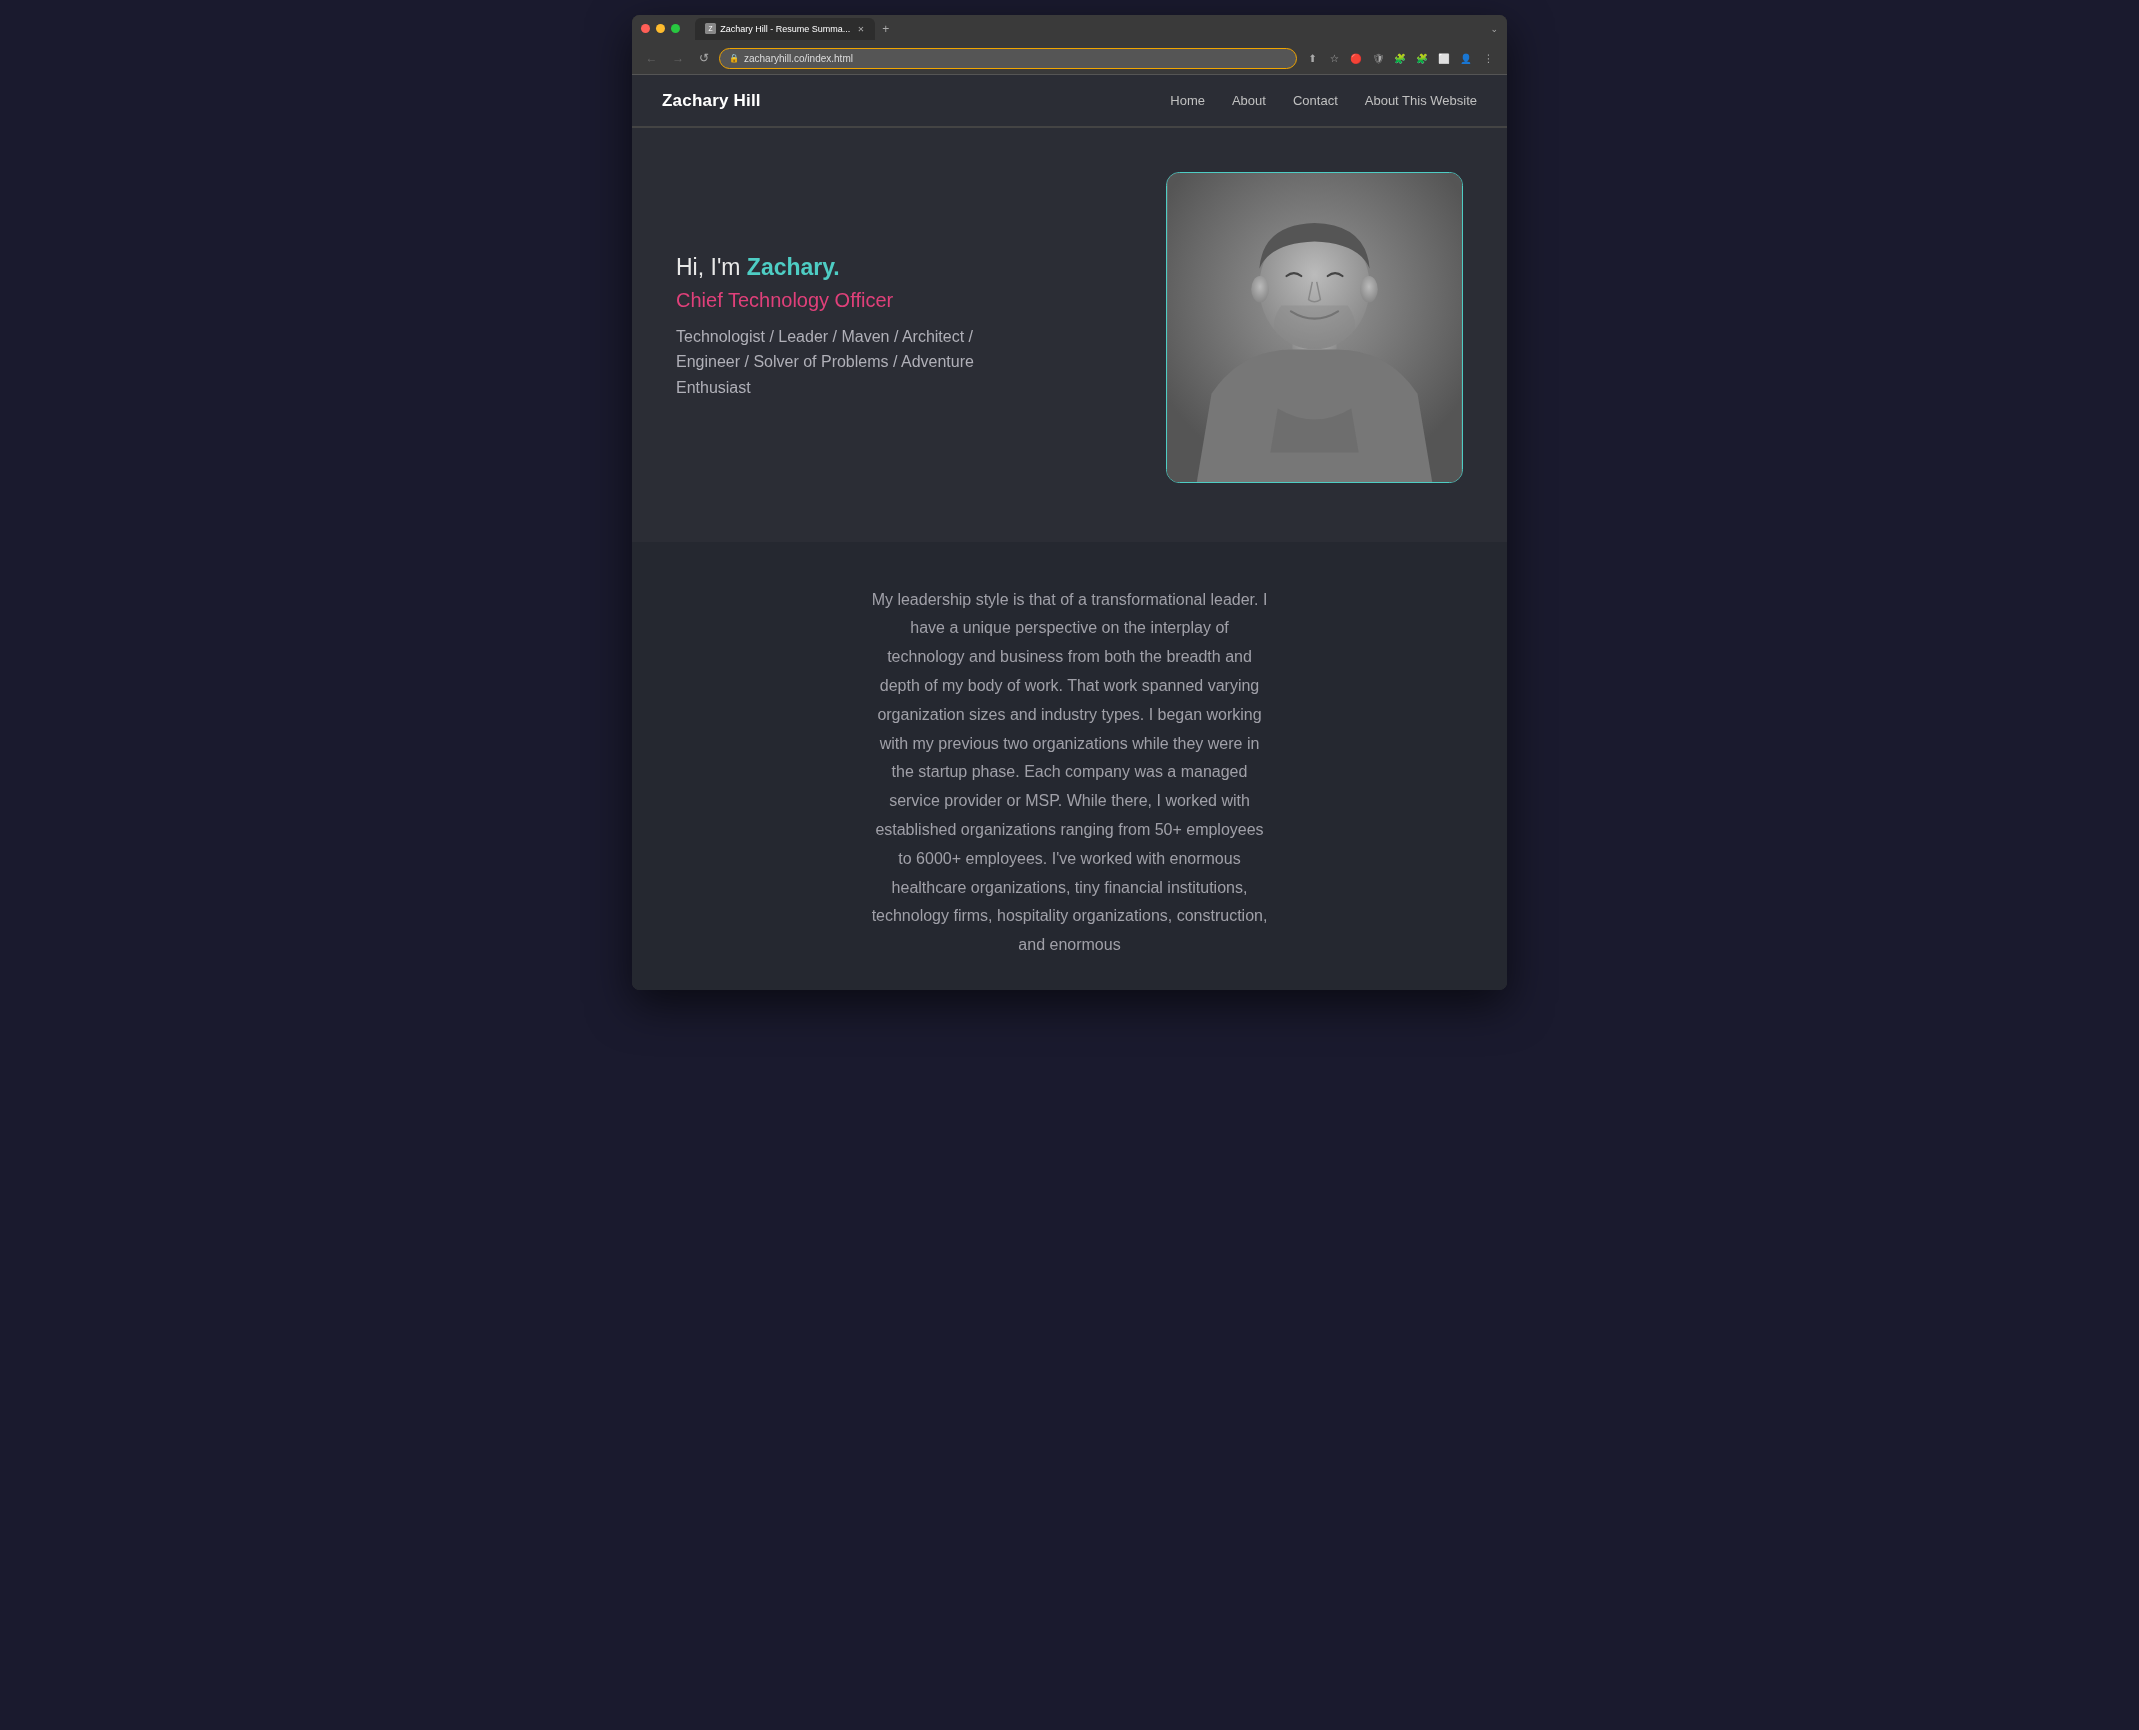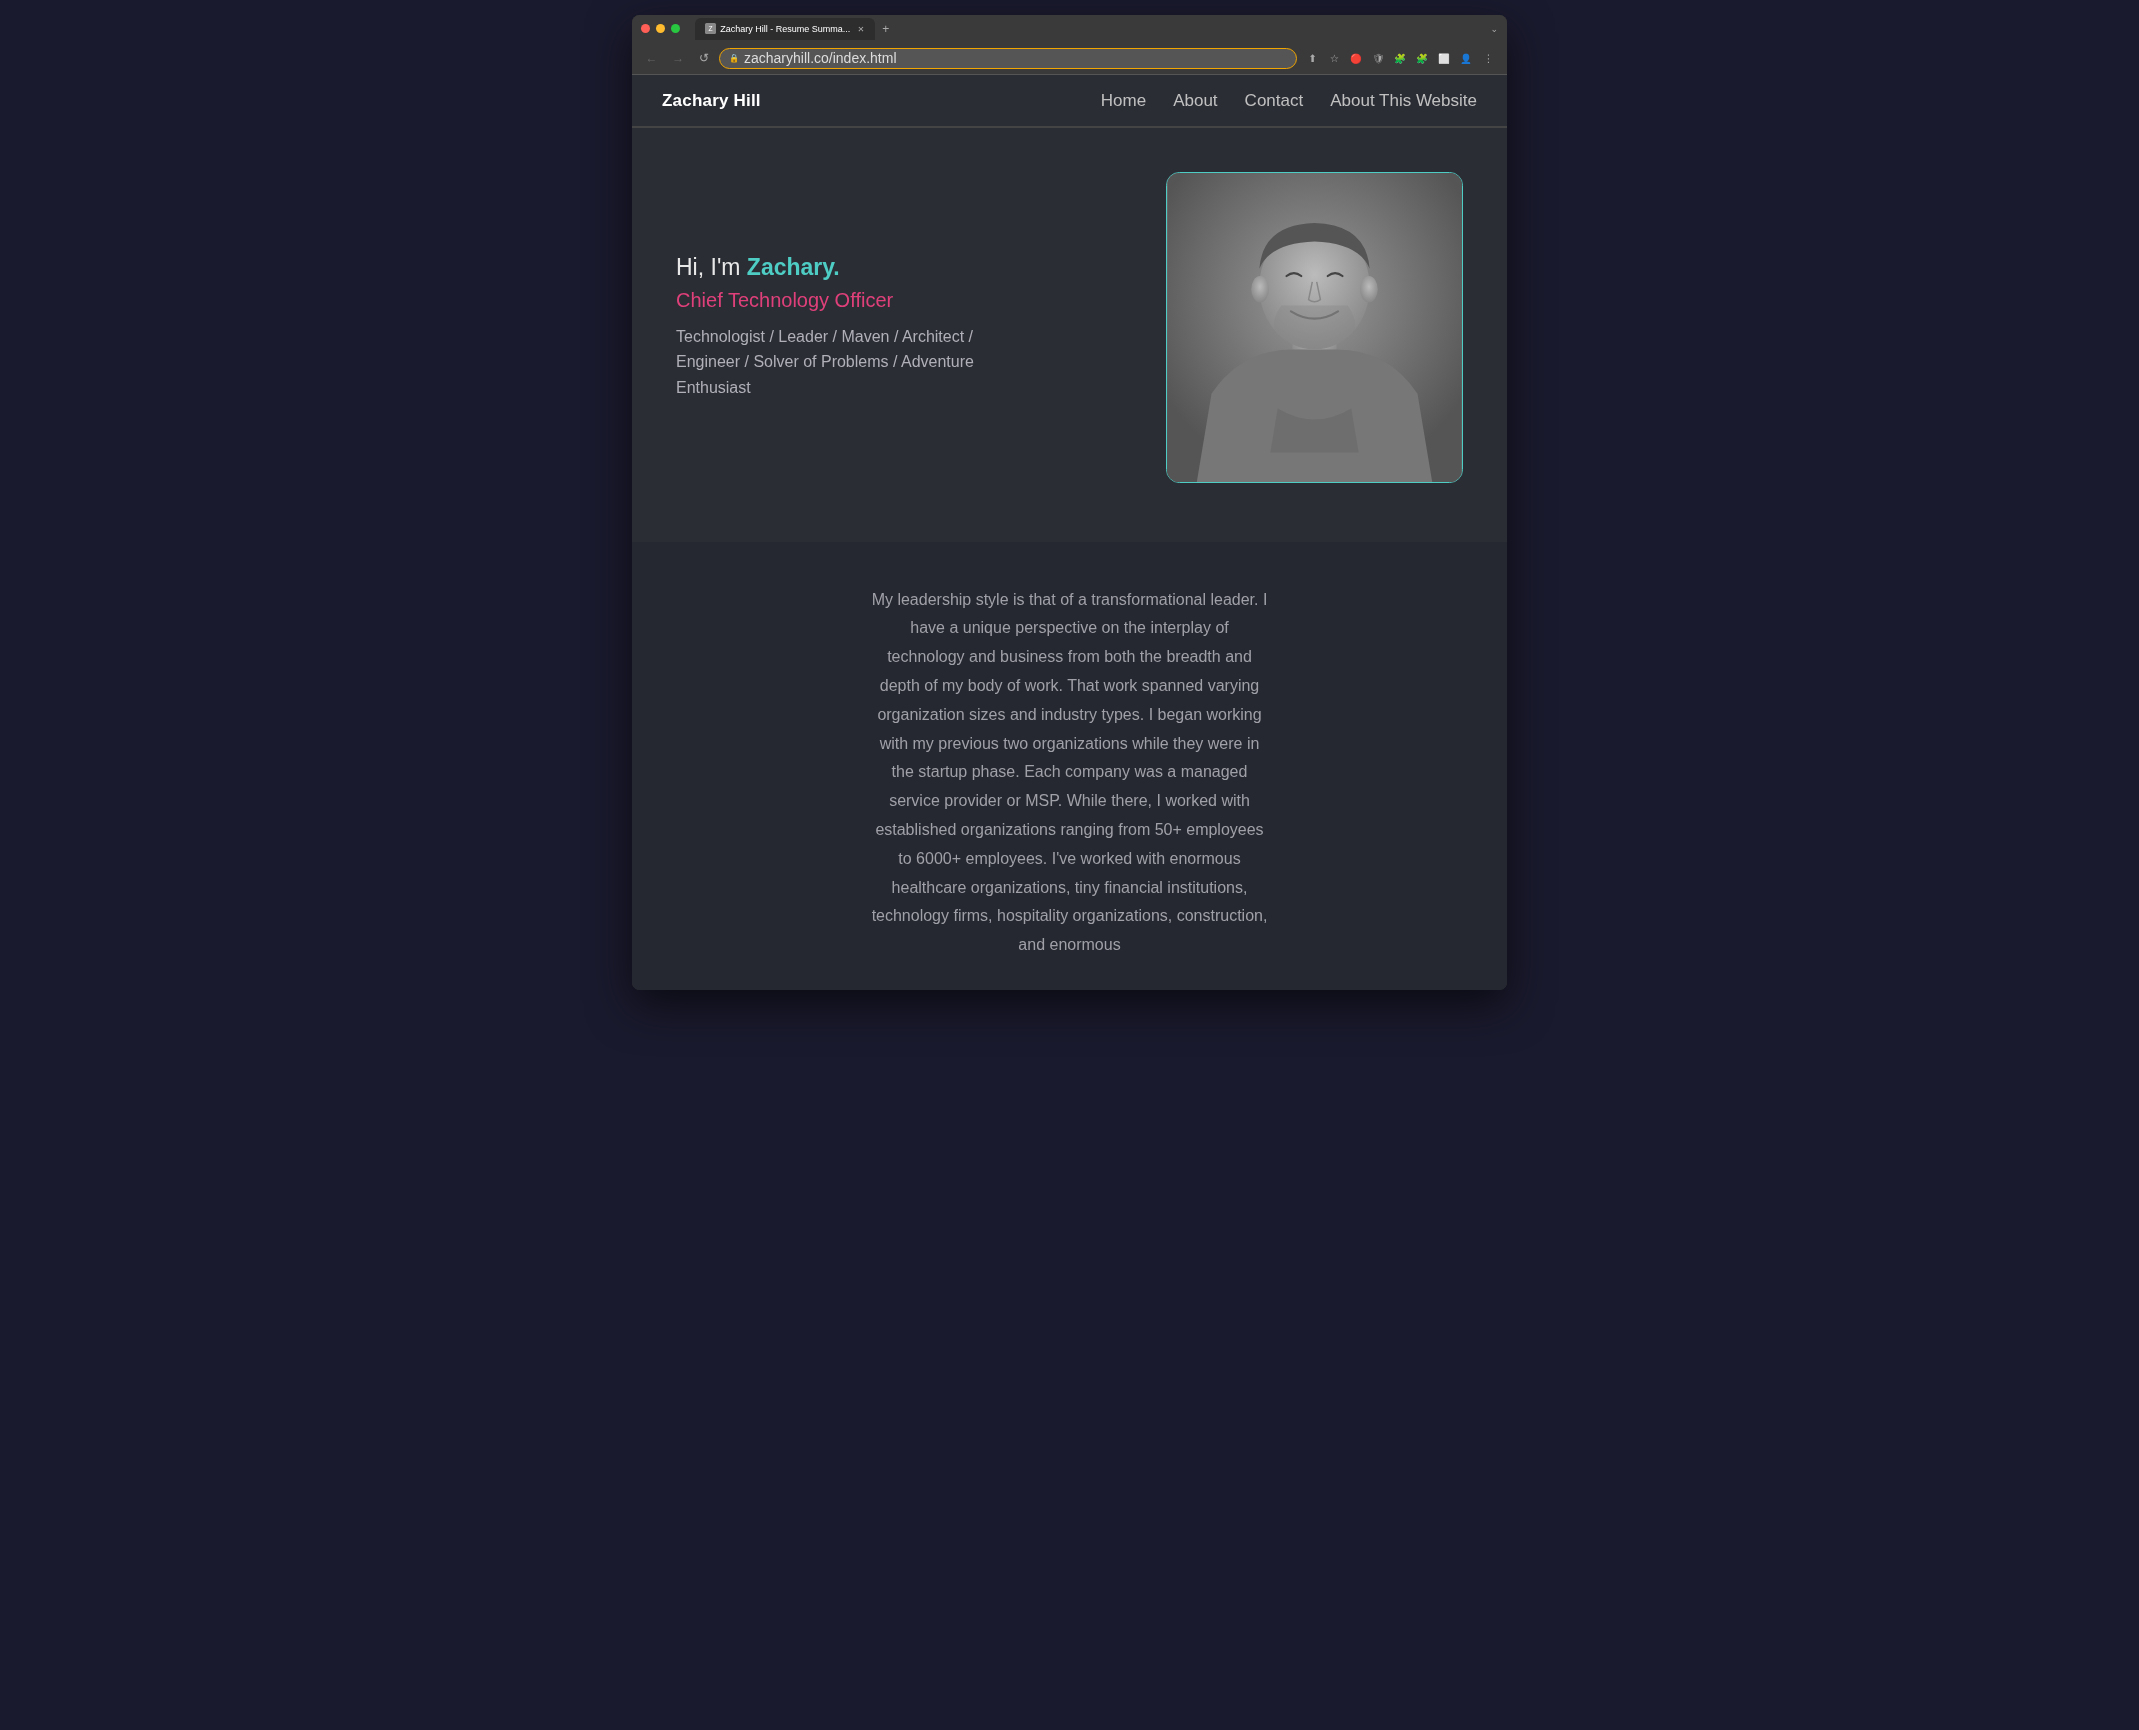--- a/index.html
+++ b/index.html
@@ -130,21 +130,21 @@
       gap: 4.4px;
     }
 
     .address-lock {
       color: #aaa;
       font-size: 8.2px;
     }
 
     .address-text {
       color: #ddd;
-      font-size: 14px;
+      font-size: 10px;
       flex: 1;
     }
 
     .toolbar-icons {
       display: flex;
       align-items: center;
       gap: 3px;
     }
 
     .toolbar-icon {
@@ -185,21 +185,21 @@
 
     .site-nav {
       display: flex;
       gap: 27px;
       align-items: center;
     }
 
     .nav-link {
       color: #c0c0c0;
       text-decoration: none;
-      font-size: 17px;
+      font-size: 13px;
       cursor: pointer;
     }
 
     
     .hero-section {
       background: #2b2d35;
       padding: 44px 44px 59px 44px;
       display: flex;
       align-items: center;
       justify-content: space-between;

